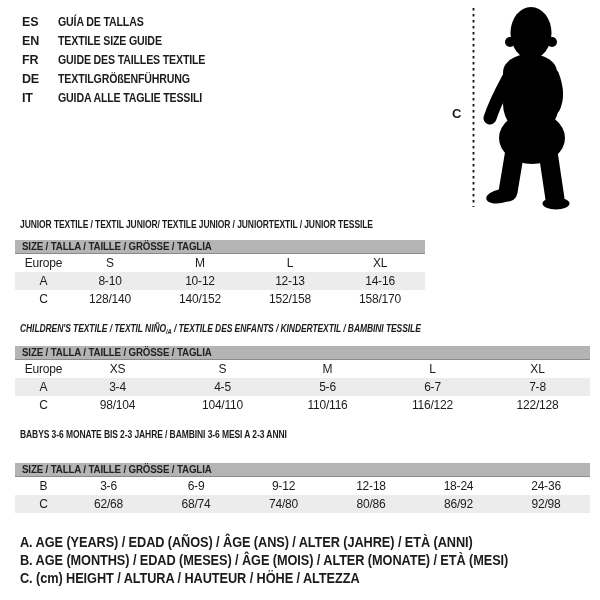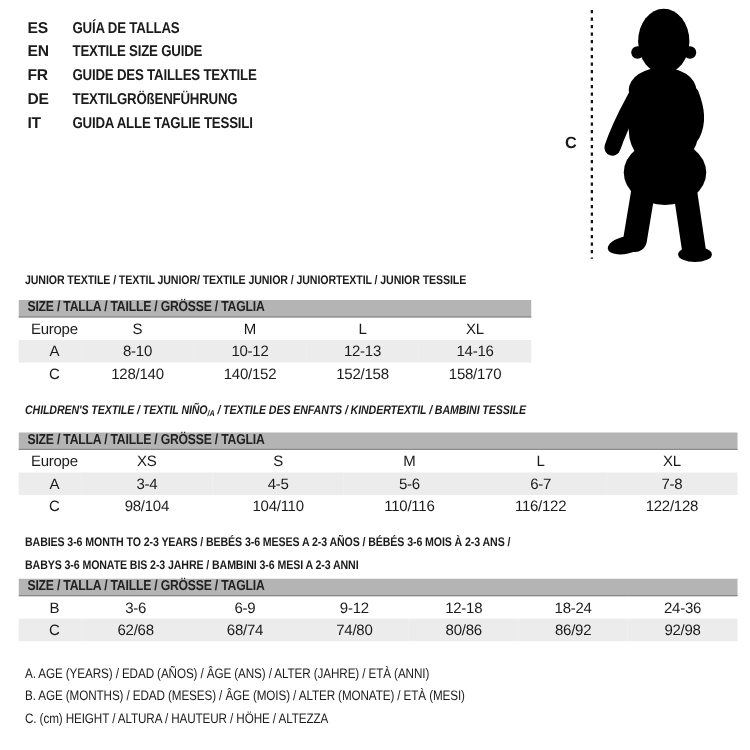--- a/index.html
+++ b/index.html
@@ -31,21 +31,21 @@
   table.size-table tr.alt td{background:#ececec;}
   .t1{left:15px;top:240px;width:410px;}
   .t2{left:15px;top:346px;width:575px;}
   .t3{left:15px;top:463px;width:575px;}
   .t1-title{left:20px;top:216px;}
   .t2-title{left:20px;top:320px;font-style:italic;}
   .t3-title{left:20px;top:426px;}
   .sub{font-size:0.68em;vertical-align:-2px;}
 
   
-  .footnote{font-weight:400;font-size:11px;letter-spacing:-0.1px;}
+  .footnote{font-weight:700;font-size:15px;letter-spacing:-0.1px;}
   .fn1{left:20px;top:533px;}
   .fn2{left:20px;top:551px;}
   .fn3{left:20px;top:569px;}
 </style>
 </head>
 <body>
 
 <div class="abs lang-block">
   <div class="lang-row">
     <span class="lang-code">ES</span>
@@ -164,21 +164,20 @@
     <td>98/104</td>
     <td>104/110</td>
     <td>110/116</td>
     <td>116/122</td>
     <td>122/128</td>
   </tr>
   </tbody>
 </table>
 
 <div class="abs sec-title t3-title">
-  <div><span class="cond">BABIES 3-6 MONTH TO 2-3 YEARS / BEBÉS 3-6 MESES A 2-3 AÑOS / BÉBÉS 3-6 MOIS À 2-3 ANS /</span></div>
   <div><span class="cond">BABYS 3-6 MONATE BIS 2-3 JAHRE / BAMBINI 3-6 MESI A 2-3 ANNI</span></div>
 </div>
 <table class="abs size-table t3">
   <colgroup>
       <col style="width:50px">
       <col style="width:87px">
       <col style="width:88px">
       <col style="width:87px">
       <col style="width:88px">
       <col style="width:87px">

